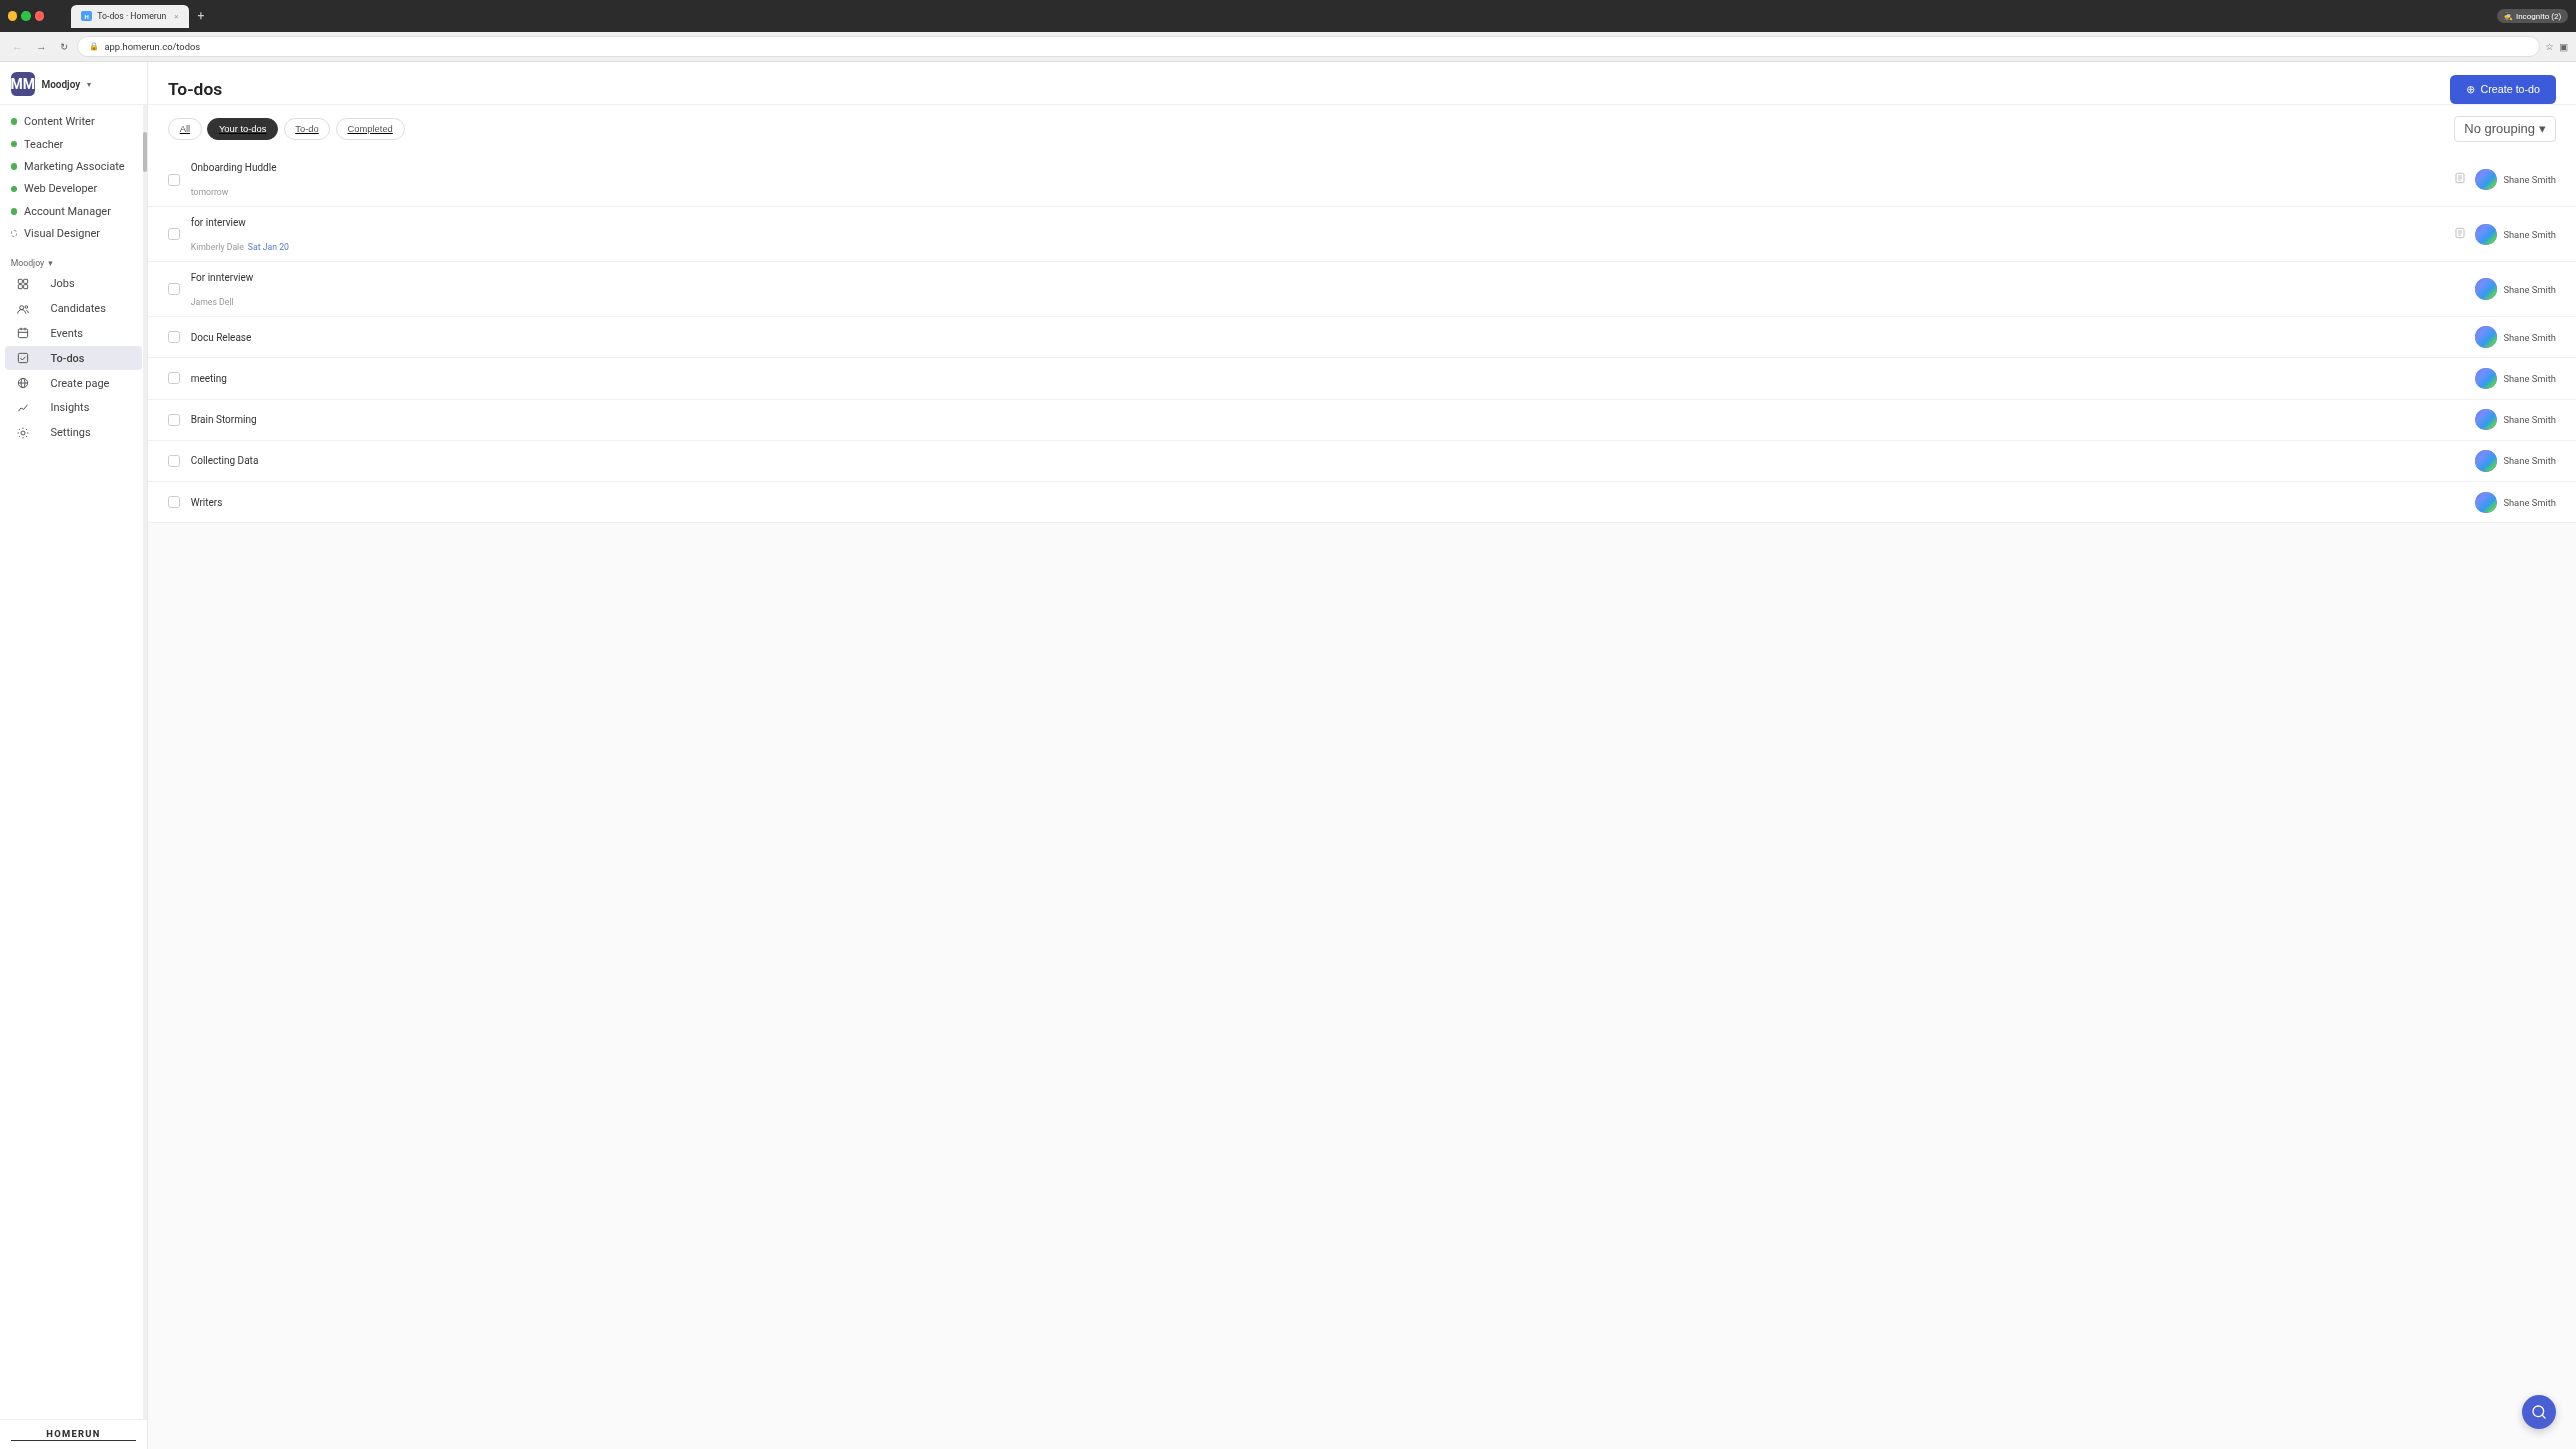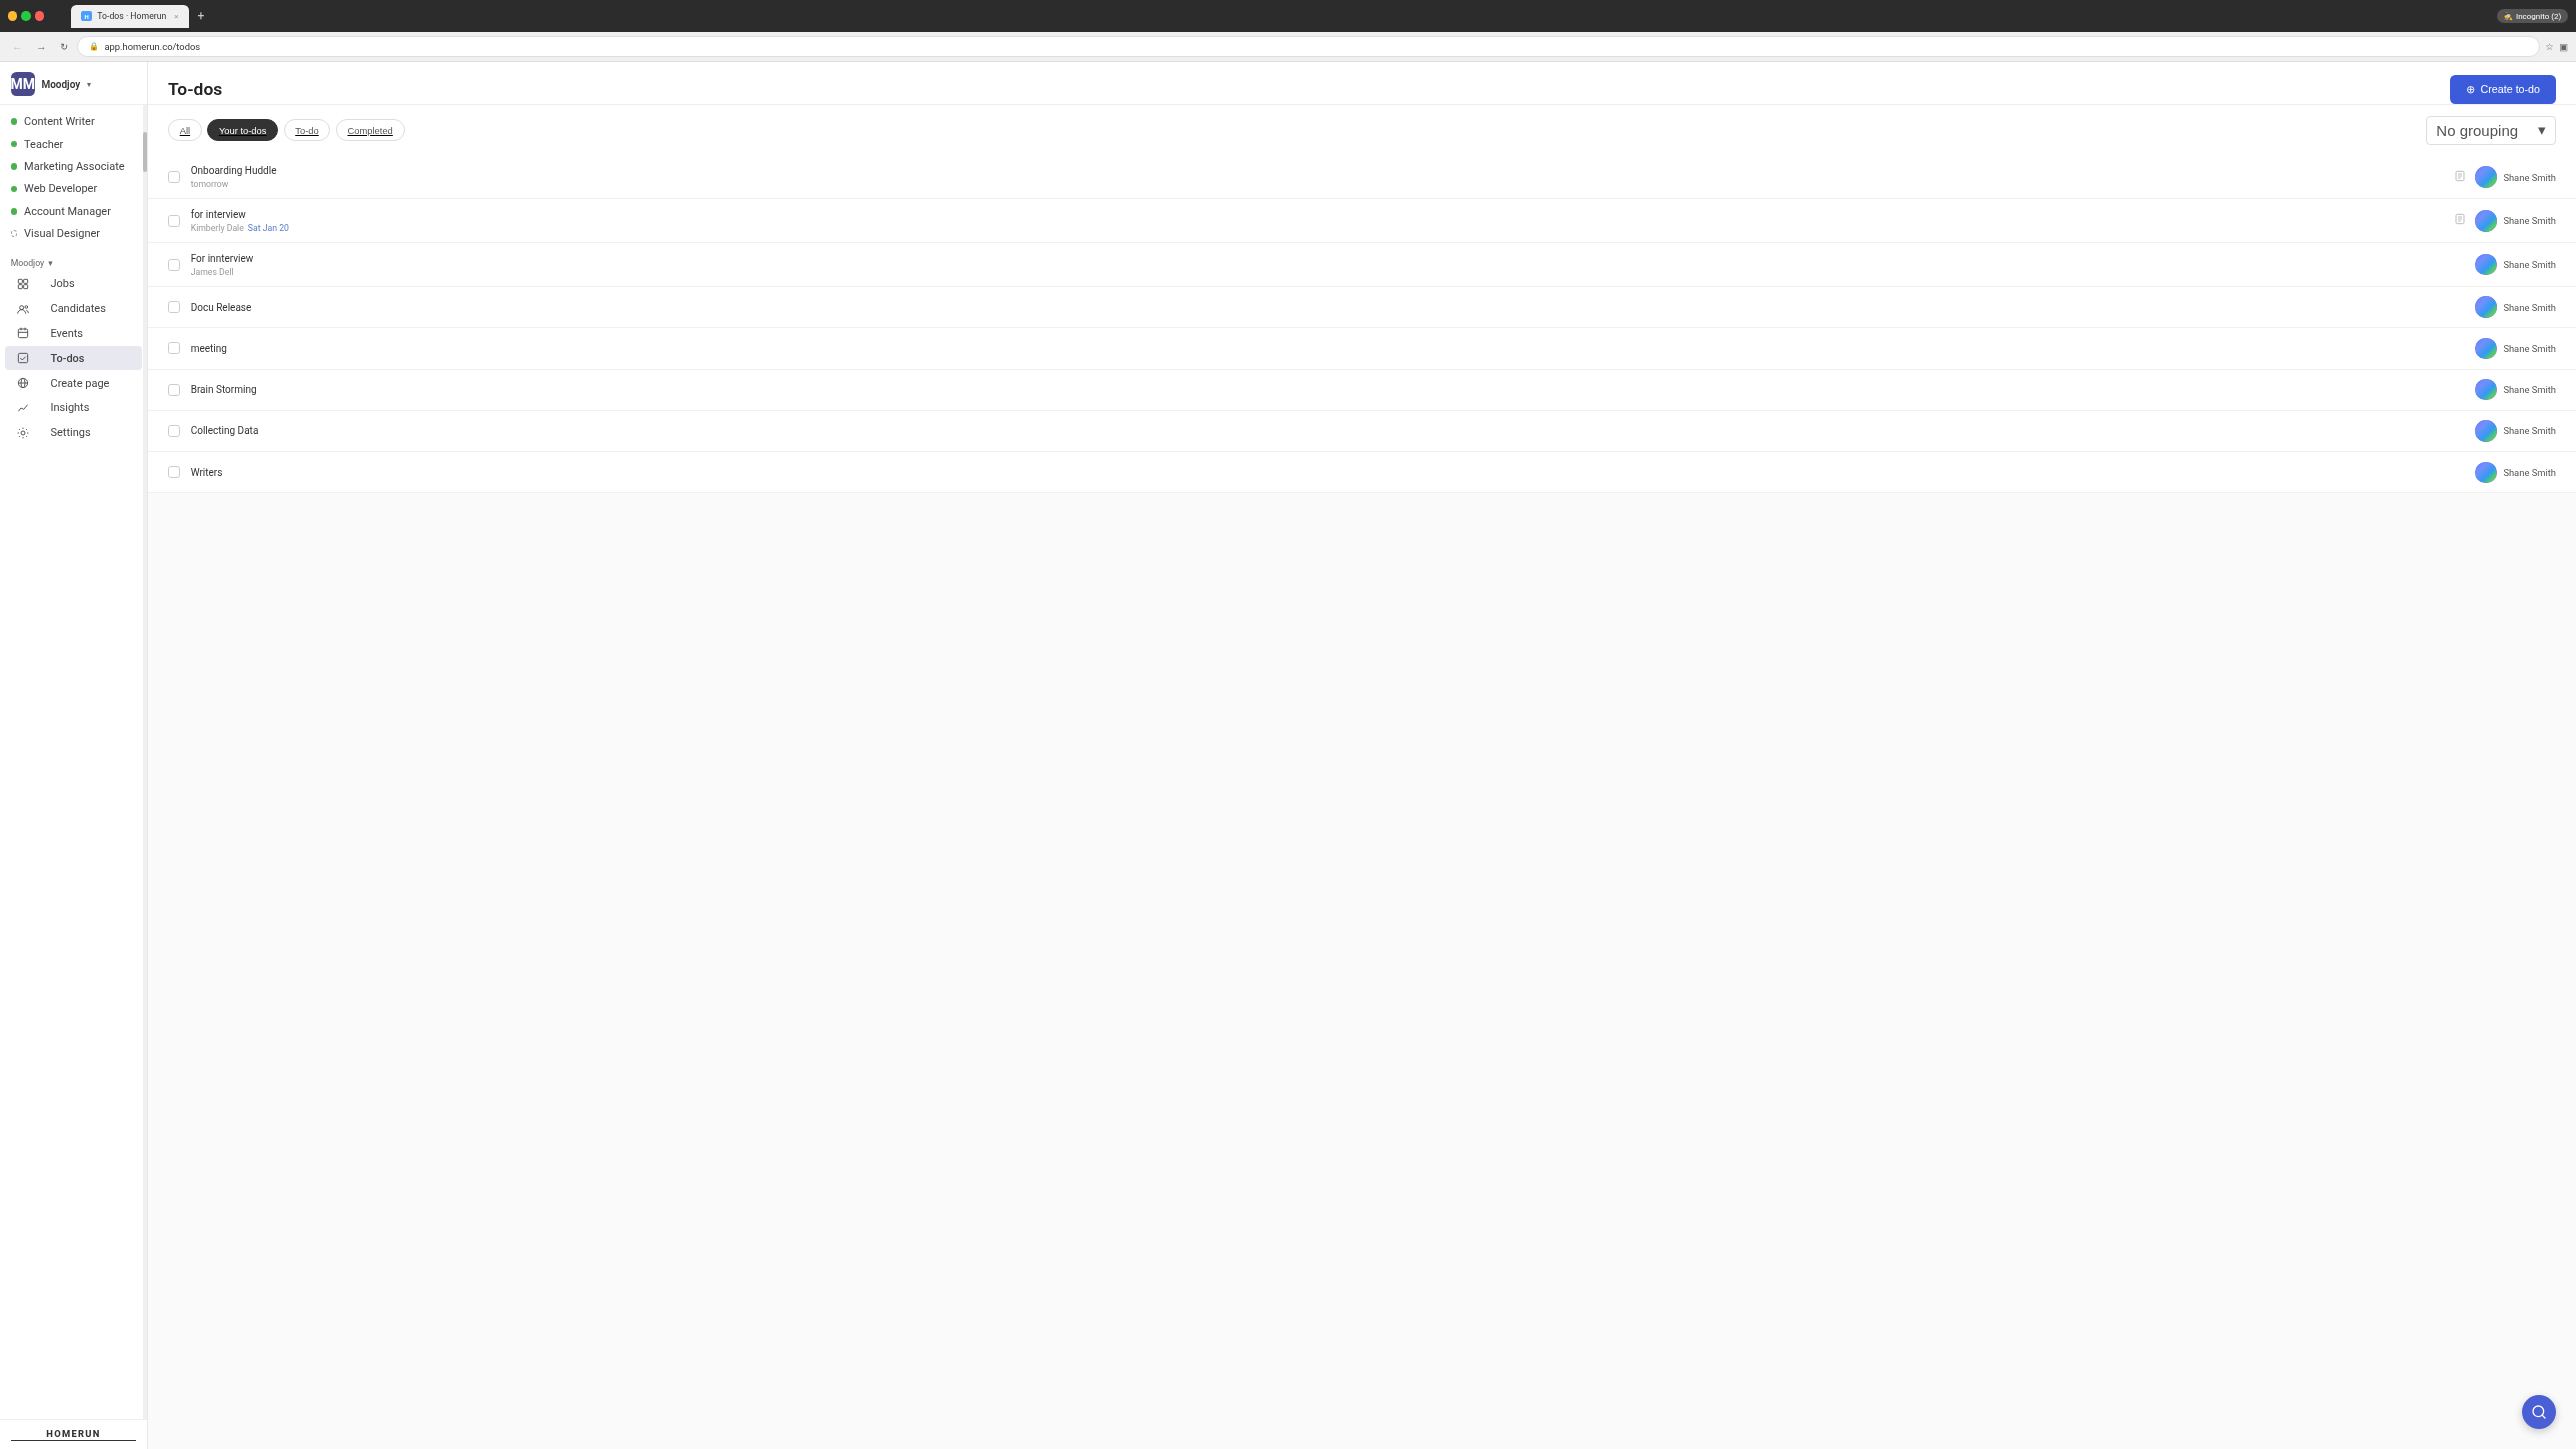--- a/index.html
+++ b/index.html
@@ -221,26 +221,26 @@
       border: 0.7px solid #ddd;
       font-size: 9.4px;
       cursor: pointer;
       color: #555;
       background: white;
     }
     .filter-tab.active { background: #333; color: white; border-color: #333; }
     .grouping-btn {
       display: flex;
       align-items: center;
-      gap: 20px;
+      gap: 4px;
       padding: 4.7px 9.4px;
       border: 0.7px solid #ddd;
       border-radius: 4px;
       background: white;
-      font-size: 15px;
+      font-size: 13px;
       color: #555;
       cursor: pointer;
     }
     .todo-list { flex: 1; overflow-y: auto; padding: 0; }
     .todo-item {
       background: white;
       border-bottom: 0.7px solid #f0f0f0;
       padding: 9.4px 20px;
       display: flex;
       align-items: center;
@@ -250,21 +250,21 @@
     .todo-checkbox {
       width: 12px;
       height: 12px;
       border: 1.3px solid #ccc;
       border-radius: 2.7px;
       flex-shrink: 0;
       cursor: pointer;
     }
     .todo-info { flex: 1; }
     .todo-title { font-size: 10px; color: #333; font-weight: 400; }
-    .todo-meta { font-size: 8.7px; color: #999; margin-top: 3px; display: flex; gap: 4px; }
+    .todo-meta { font-size: 8.7px; color: #999; margin-top: 14px; display: flex; gap: 4px; }
     .todo-meta-date { color: #5a7ecb; }
     .todo-assignee {
       display: flex;
       align-items: center;
       gap: 6.7px;
       font-size: 9.4px;
       color: #555;
     }
     .assignee-avatar {
       width: 21.5px;

